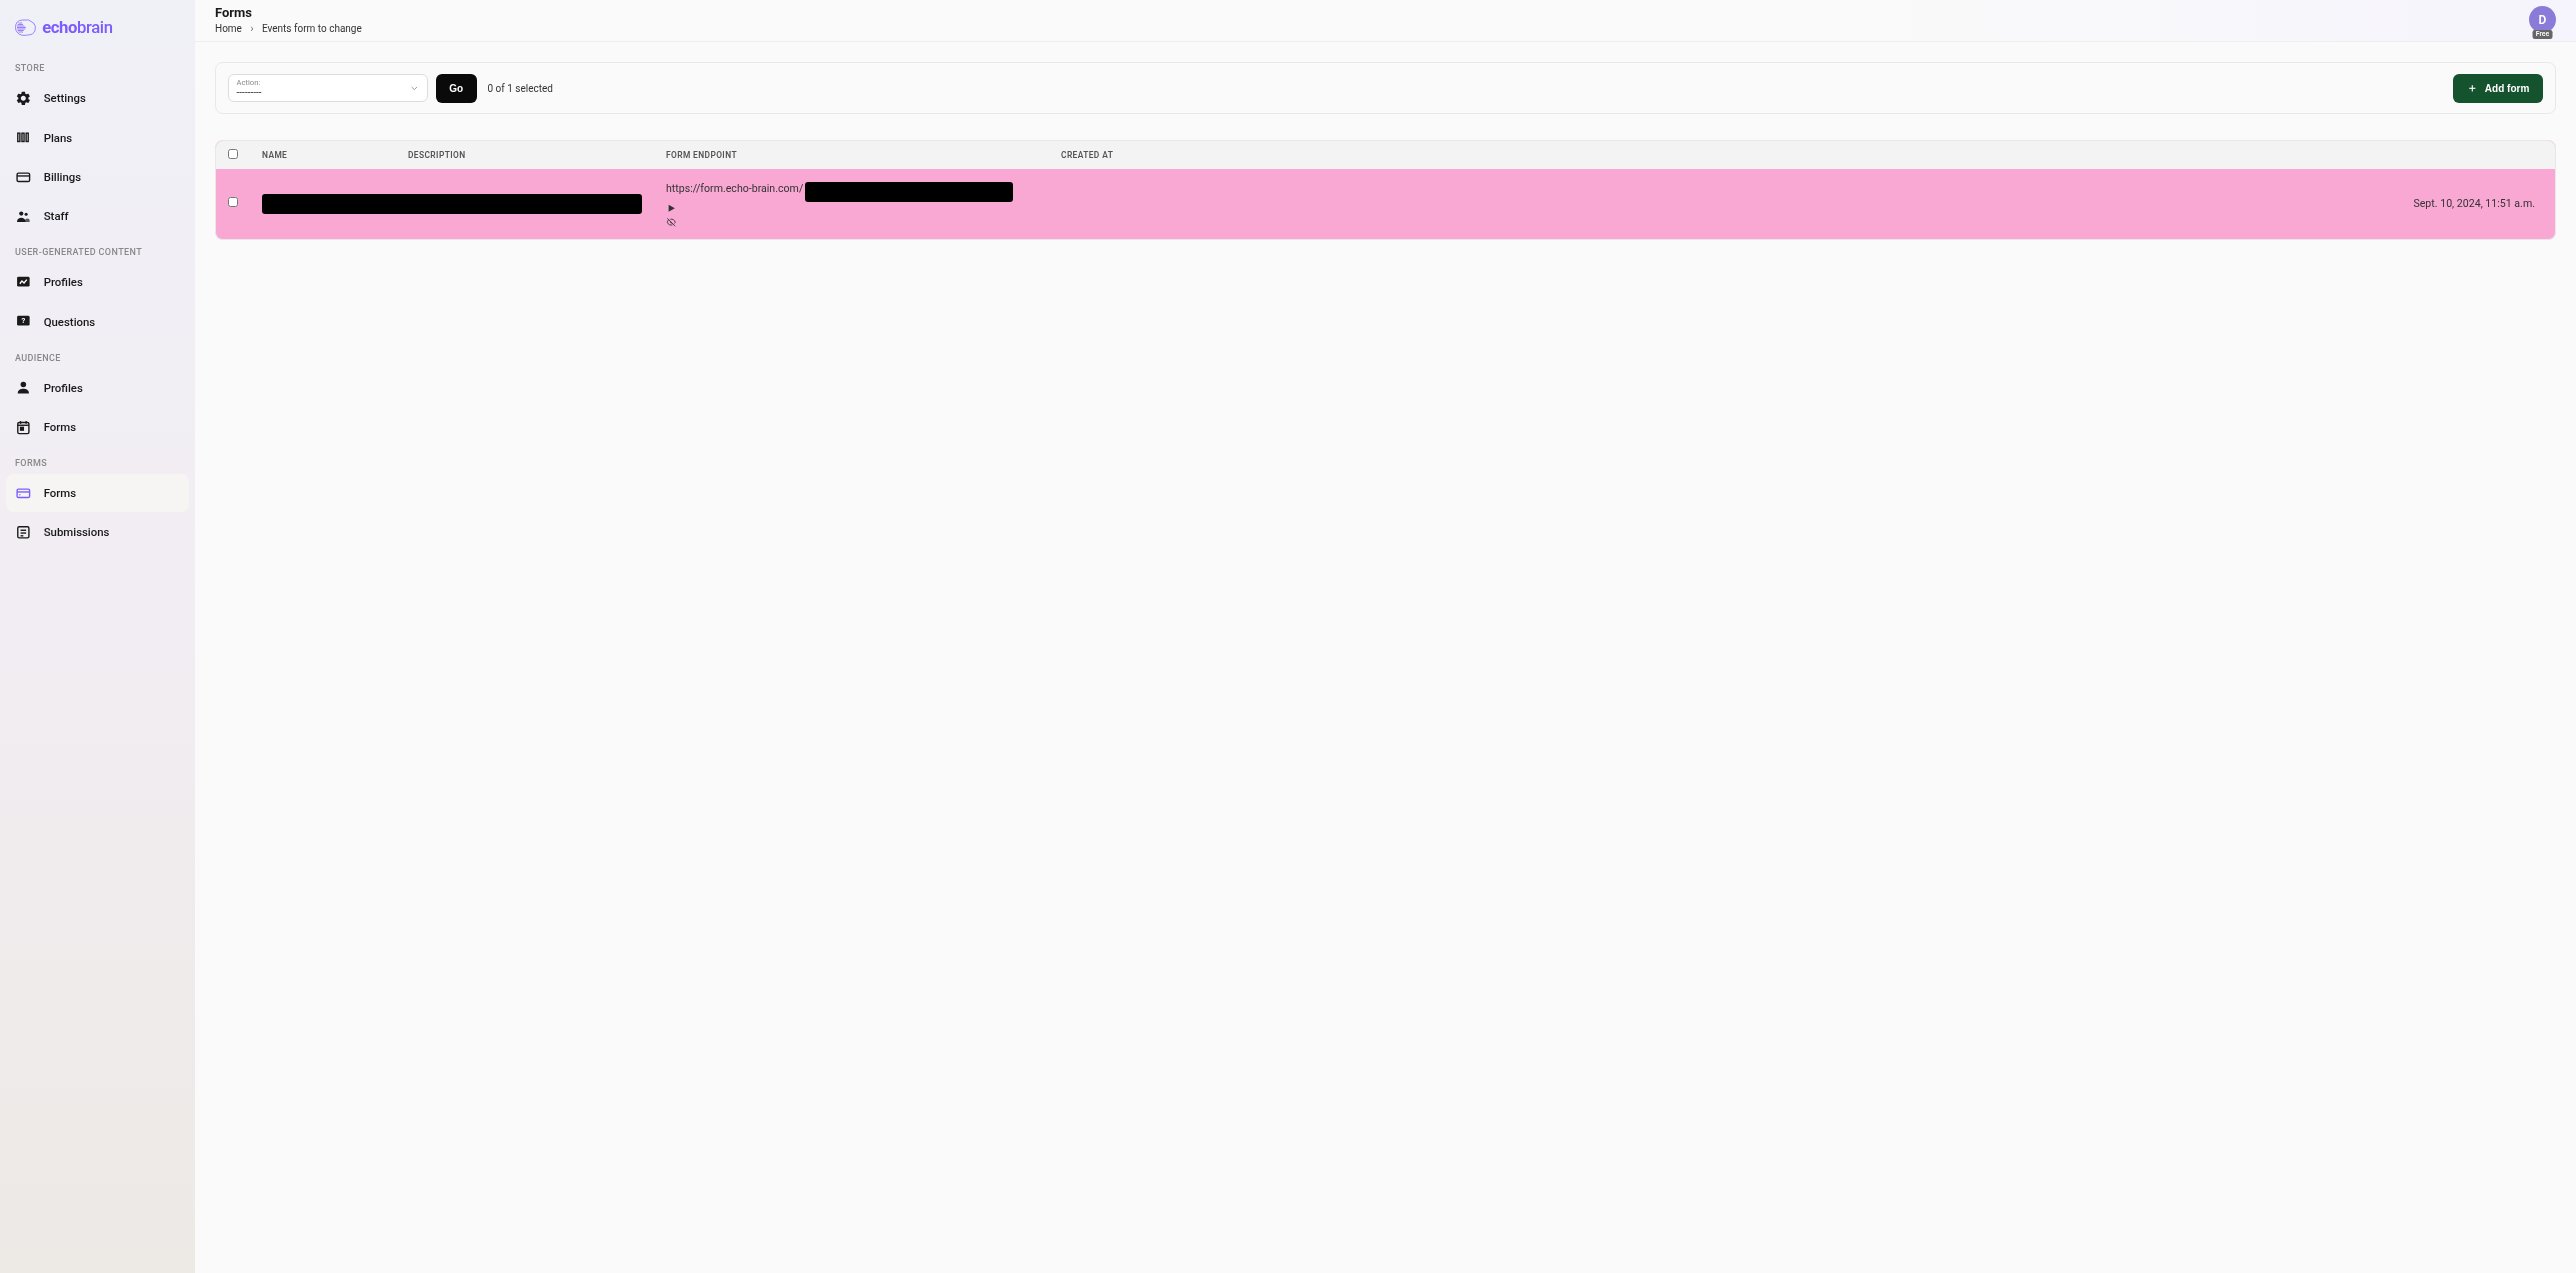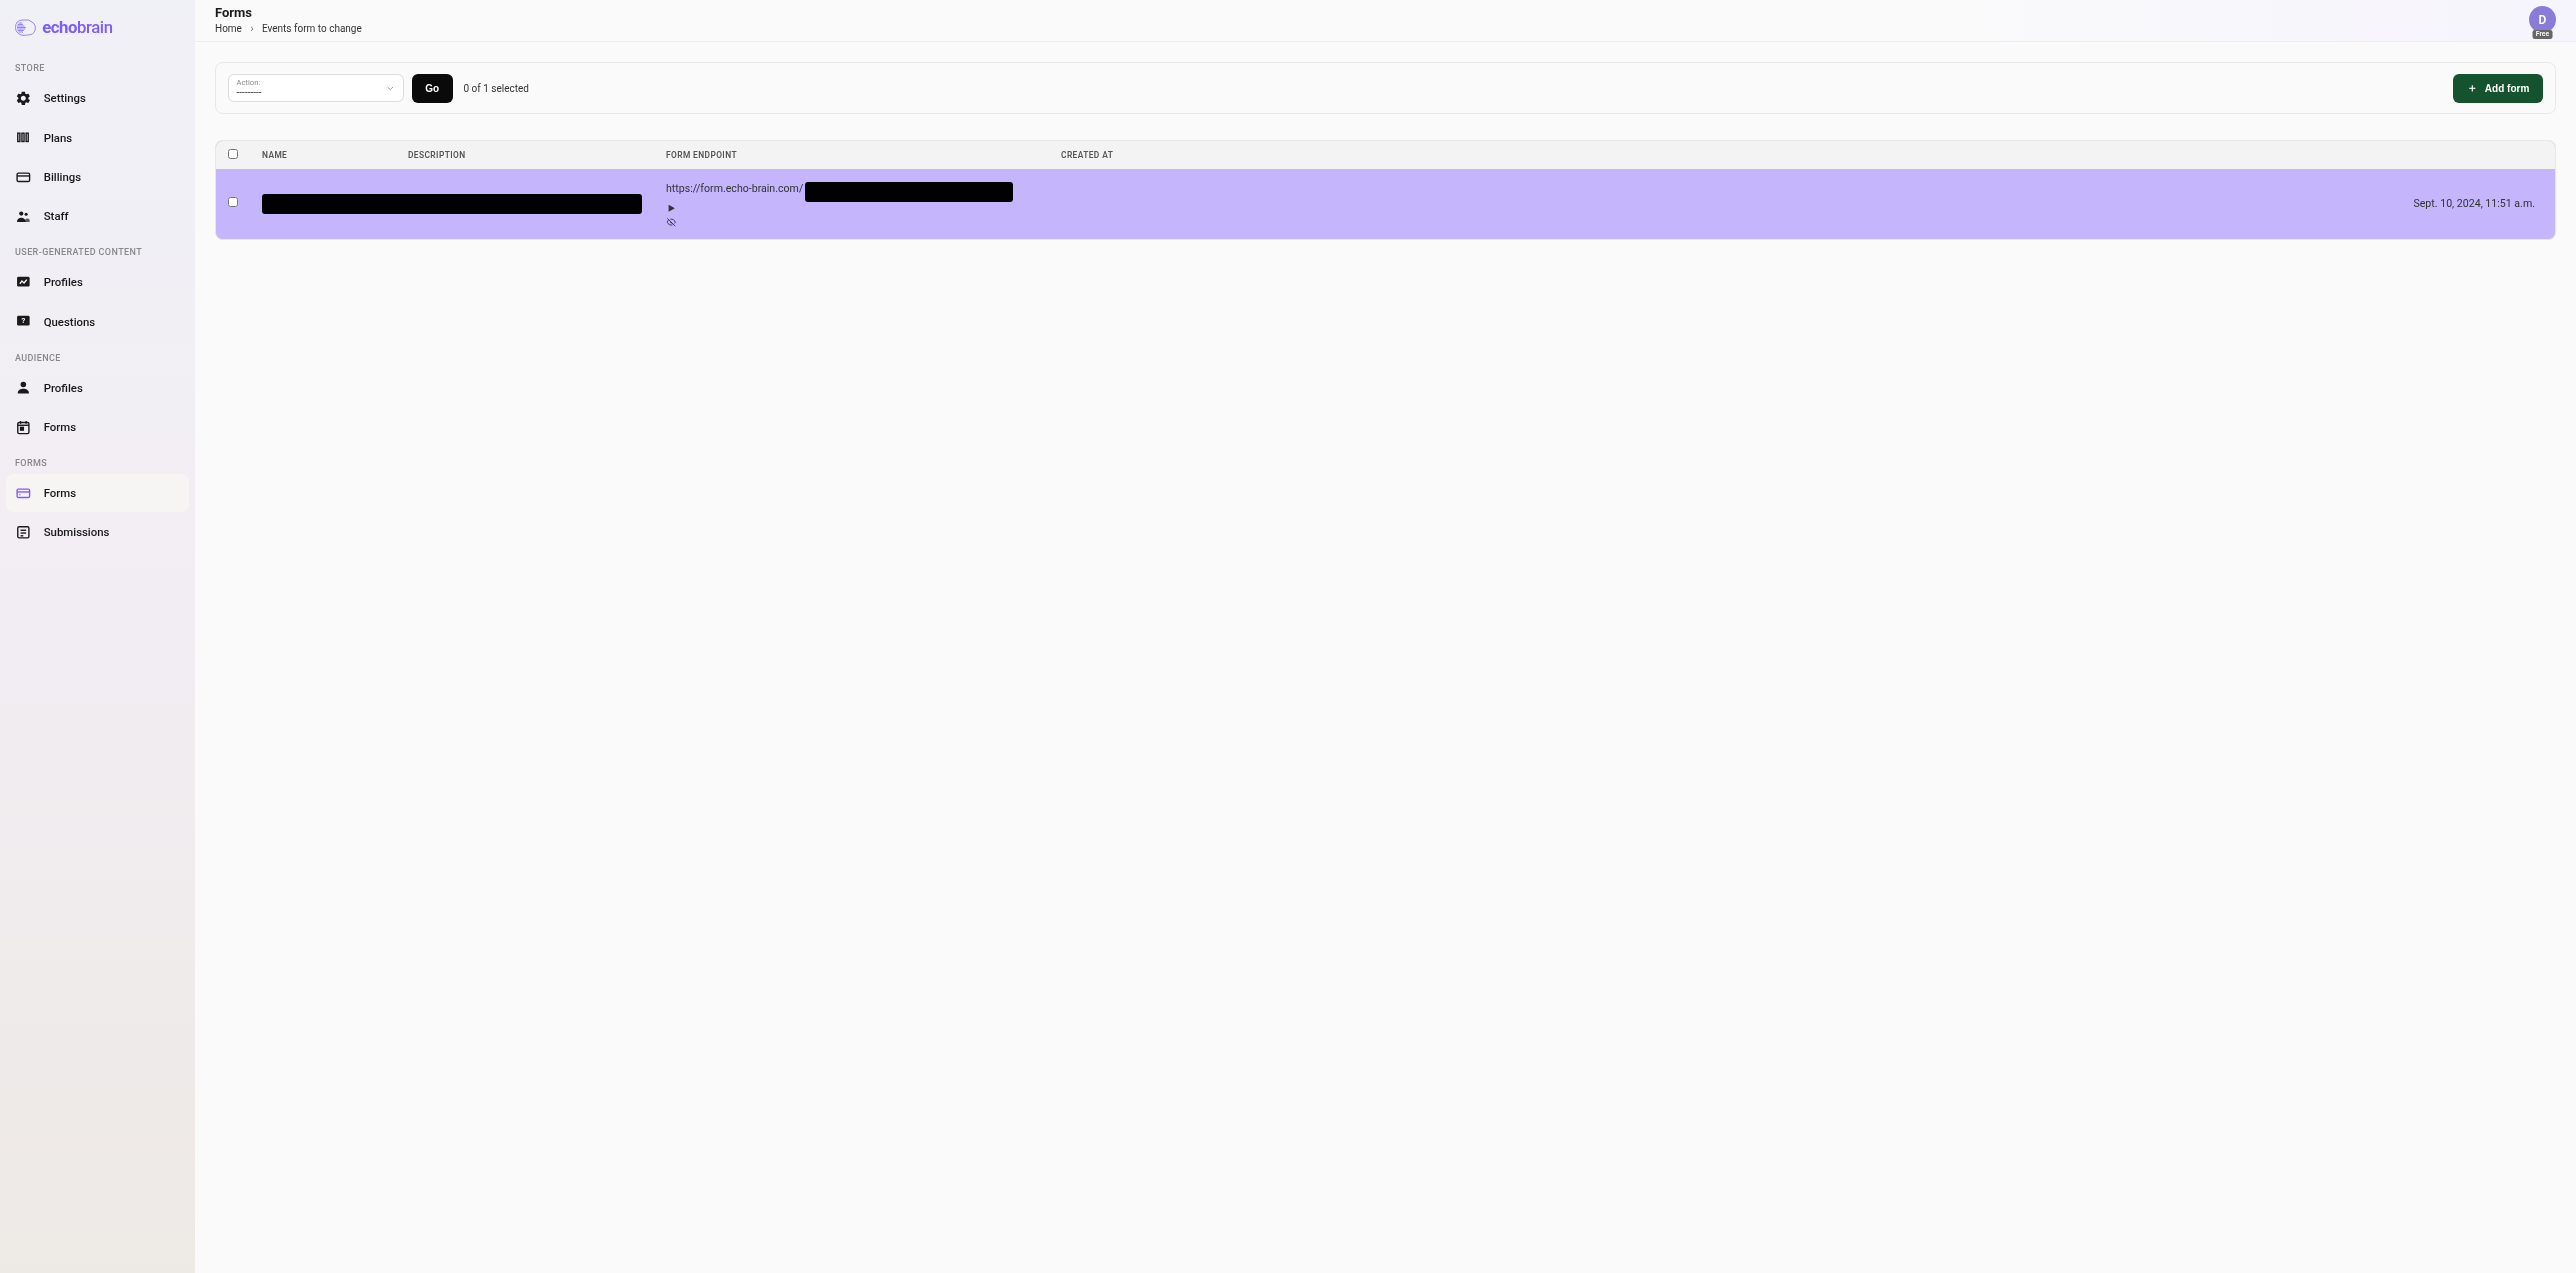--- a/index.html
+++ b/index.html
@@ -140,21 +140,21 @@
       display: flex;
       align-items: center;
       gap: 7.6px;
       margin-bottom: 26px;
       background: #fafafa;
     }
     .action-select {
       border: 0.8px solid #ddd;
       border-radius: 6px;
       padding: 3px 7.6px;
-      width: 176px;
+      width: 200px;
       background: #fff;
       position: relative;
       cursor: pointer;
       display: flex;
       align-items: center;
       justify-content: space-between;
     }
     .action-select-inner { }
     .action-select-label {
       font-size: 7.6px;
@@ -195,21 +195,21 @@
       display: flex;
       align-items: center;
       gap: 7.6px;
     }
     
     
     .table-wrap {
       border: 0.8px solid #e8e8e8;
       border-radius: 7.6px;
       overflow: hidden;
-      background: #c4b5fd;
+      background: #f9a8d4;
     }
     table {
       width: 100%;
       border-collapse: collapse;
     }
     thead {
       background: #f3f3f3;
     }
     th {
       text-align: left;

